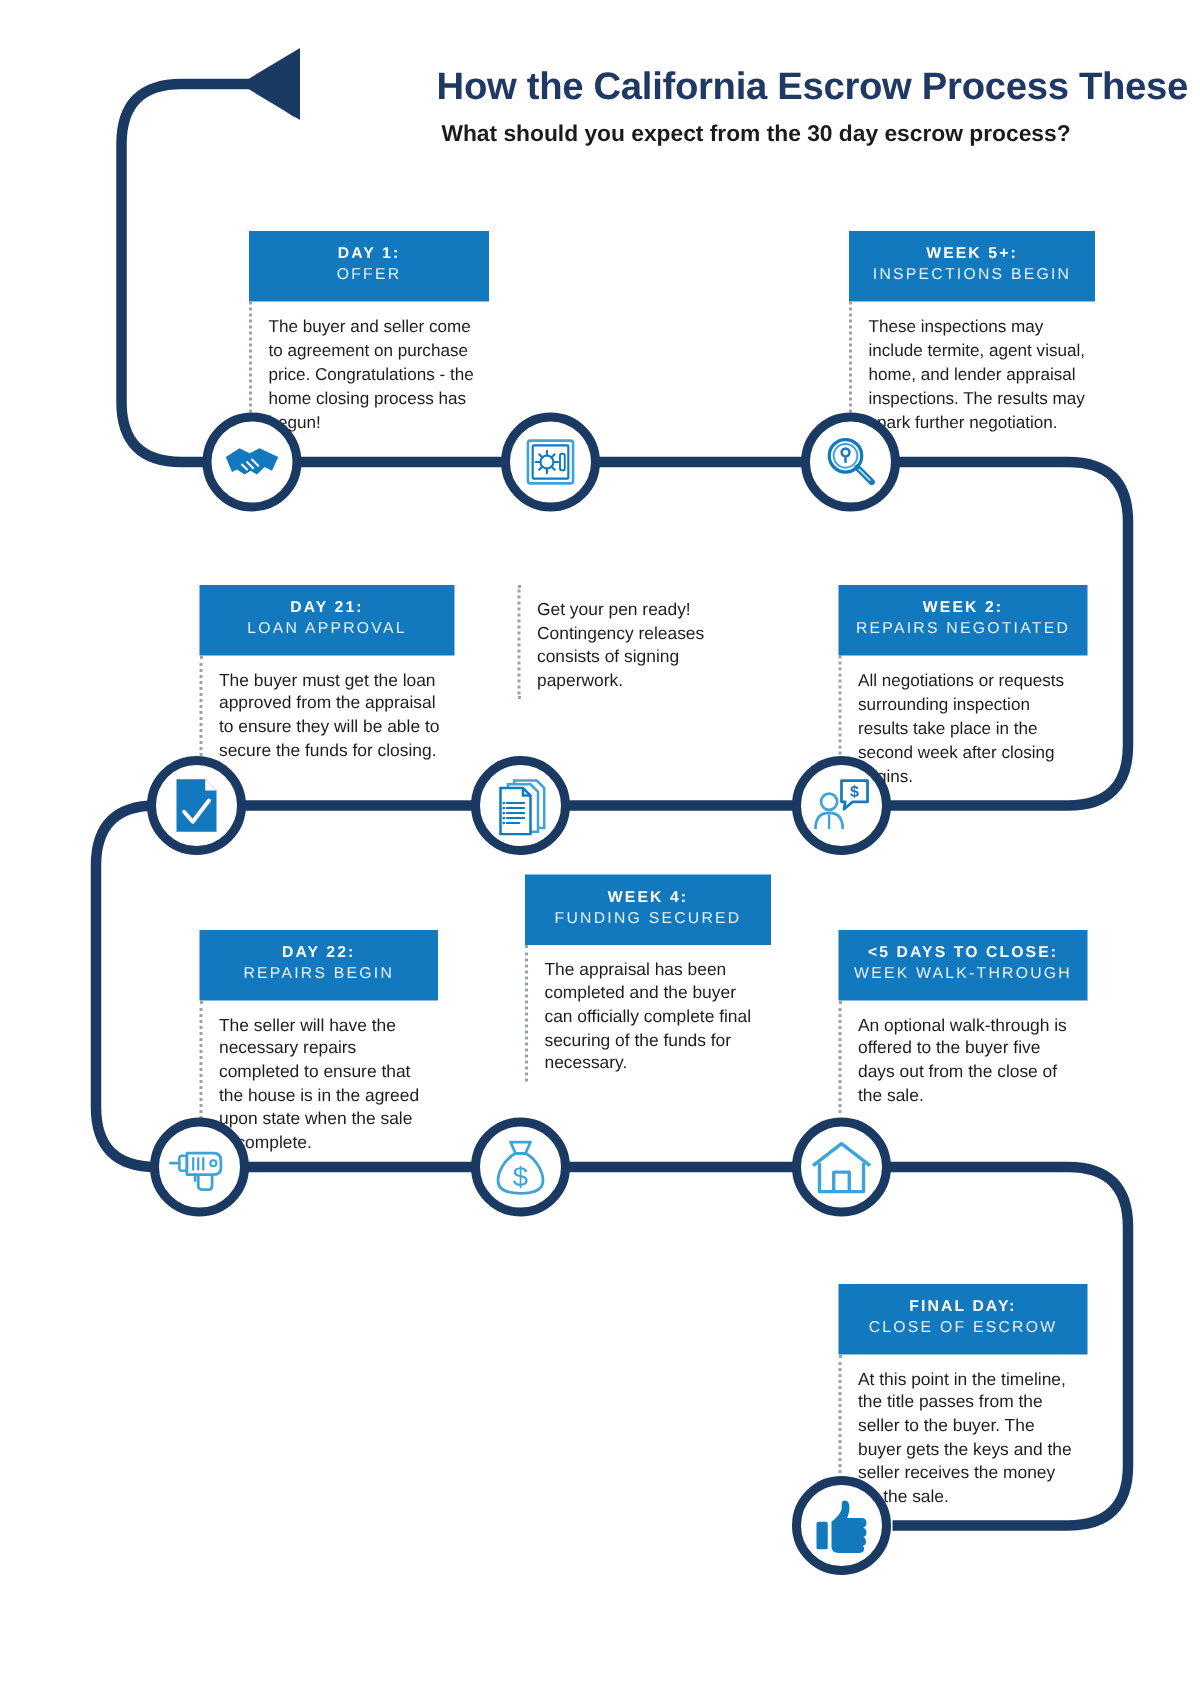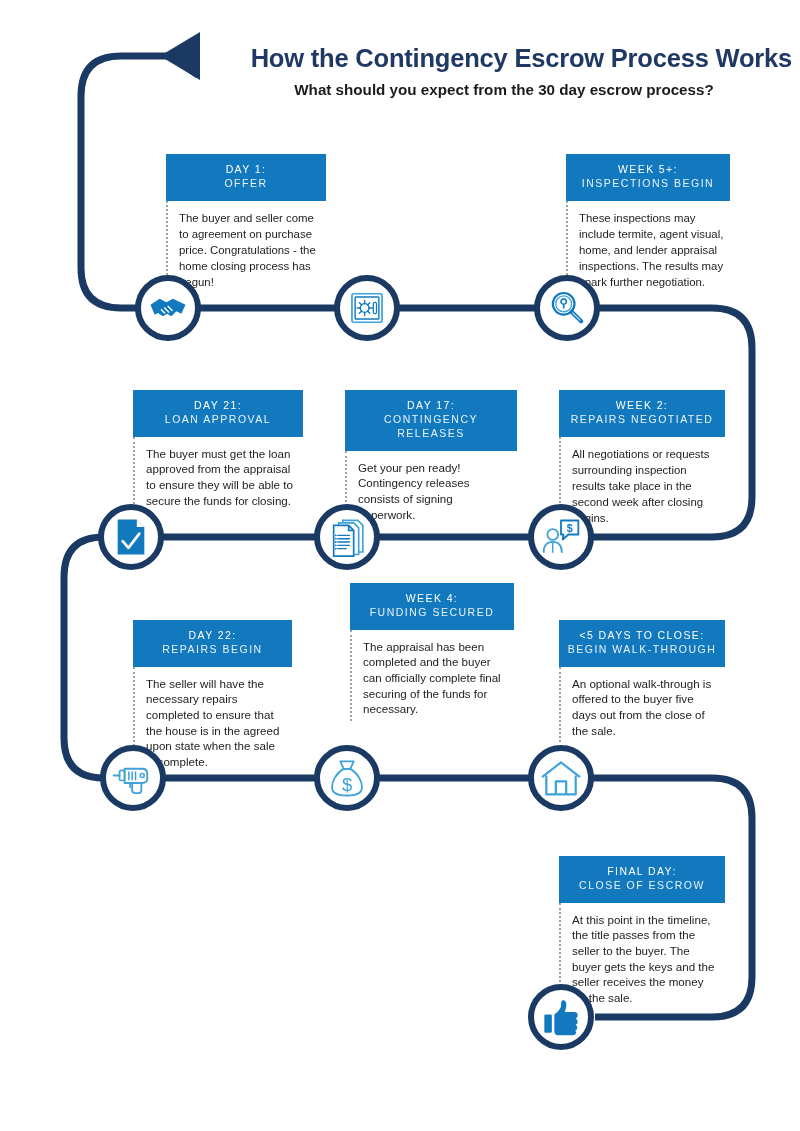--- a/index.html
+++ b/index.html
@@ -26,21 +26,21 @@
     text-align:center; white-space:nowrap;
   }
 
   
   .card { position:absolute; z-index:4; }
   .card-header {
     background:#1279bf; color:#ffffff; text-align:center;
     padding:9px 8px 10px 8px;
   }
   .hdr-line1 {
-    display:block; font-size:10.5px; font-weight:normal;
+    display:block; font-size:10.5px; font-weight:bold;
     letter-spacing:1.4px; line-height:1.32;
   }
   .hdr-line2 {
     display:block; font-size:10.5px; font-weight:normal;
     letter-spacing:1.5px; line-height:1.32; color:#e8f2fa;
   }
   .card-body {
     border-left:2px dotted #9aa3ab;
     padding:9px 6px 4px 11px;
     font-size:11.4px; color:#1d1d1d; line-height:1.42;
@@ -75,21 +75,21 @@
 
       <path d="M 133 778 L 563 778"></path>
 
       <path d="M 563 778 L 712 778 Q 752 778 752 818 L 752 977 Q 752 1017 712 1017 L 595 1017"></path>
     </g>
 
     <polygon points="196,34 196,78 164,56 196,56" fill="#1b3a63" stroke="none"></polygon>
     <polygon points="200,32 200,80 160,56" fill="#1b3a63" stroke="none"></polygon>
   </svg>
 
-  <div class="header" id="page-title">How the Contingency Escrow Process Works</div>
+  <div class="header" id="page-title">How the California Escrow Process These</div>
   <div class="header" id="page-subtitle">What should you expect from the 30 day escrow process?</div>
 
   <div class="card" style="left:166px; top:154px; width:160px;">
     <div class="card-header">
       <span class="hdr-line1">DAY 1:</span>
       <span class="hdr-line2">OFFER</span>
     </div>
     <div class="card-body">The buyer and seller come to agreement on purchase price. Congratulations - the home closing process has begun!</div>
   </div>
 
@@ -104,24 +104,20 @@
 
   <div class="card" style="left:133px; top:390px; width:170px;">
     <div class="card-header">
       <span class="hdr-line1">DAY 21:</span>
       <span class="hdr-line2">LOAN APPROVAL</span>
     </div>
     <div class="card-body narrow">The buyer must get the loan approved from the appraisal  to ensure they will be able to secure the funds for closing.</div>
   </div>
 
   <div class="card" style="left:345px; top:390px; width:172px;">
-    <div class="card-header">
-      <span class="hdr-line1">DAY 17:</span>
-      <span class="hdr-line2">CONTINGENCY RELEASES</span>
-    </div>
     <div class="card-body narrow">Get your pen ready! Contingency releases consists of signing paperwork.</div>
   </div>
 
   <div class="card" style="left:559px; top:390px; width:166px;">
     <div class="card-header">
       <span class="hdr-line1">WEEK 2:</span>
       <span class="hdr-line2">REPAIRS NEGOTIATED</span>
     </div>
     <div class="card-body">All negotiations or requests surrounding inspection results take place in the second week after closing begins.</div>
   </div>
@@ -138,21 +134,21 @@
     <div class="card-header">
       <span class="hdr-line1">WEEK 4:</span>
       <span class="hdr-line2">FUNDING SECURED</span>
     </div>
     <div class="card-body narrow">The appraisal has been completed and the buyer can officially complete final securing of the funds for necessary.</div>
   </div>
 
   <div class="card" style="left:559px; top:620px; width:166px;">
     <div class="card-header">
       <span class="hdr-line1">&lt;5 DAYS TO CLOSE:</span>
-      <span class="hdr-line2">BEGIN WALK-THROUGH</span>
+      <span class="hdr-line2">WEEK WALK-THROUGH</span>
     </div>
     <div class="card-body narrow">An optional walk-through is offered to the buyer five days out from the close of the sale.</div>
   </div>
 
   <div class="card" style="left:559px; top:856px; width:166px;">
     <div class="card-header">
       <span class="hdr-line1">FINAL DAY:</span>
       <span class="hdr-line2">CLOSE OF ESCROW</span>
     </div>
     <div class="card-body narrow">At this point in the timeline, the title passes from the seller to the buyer. The buyer gets the keys and the seller receives the money for the sale.</div>

